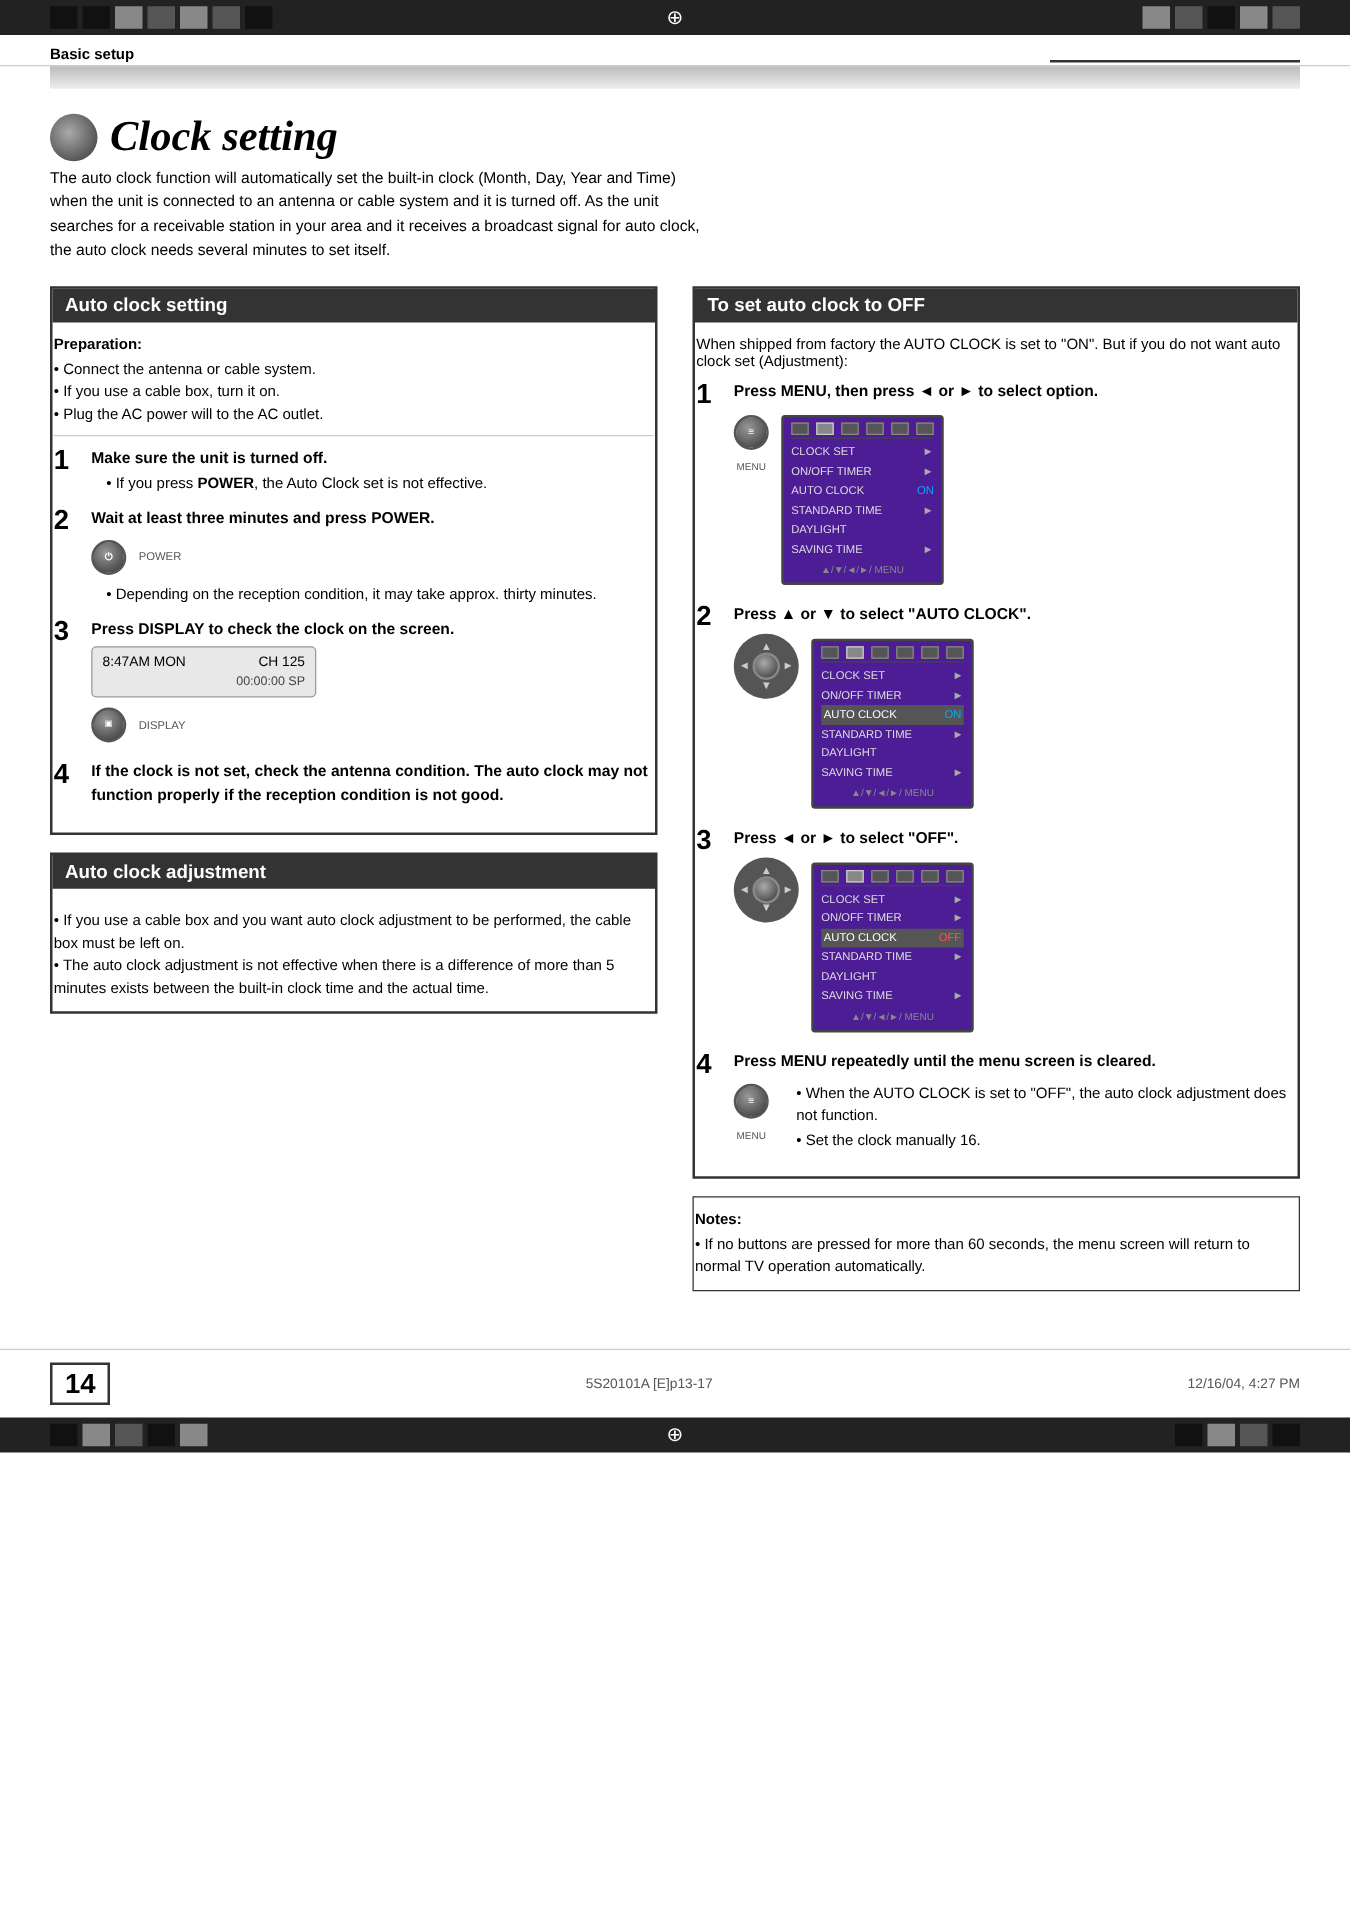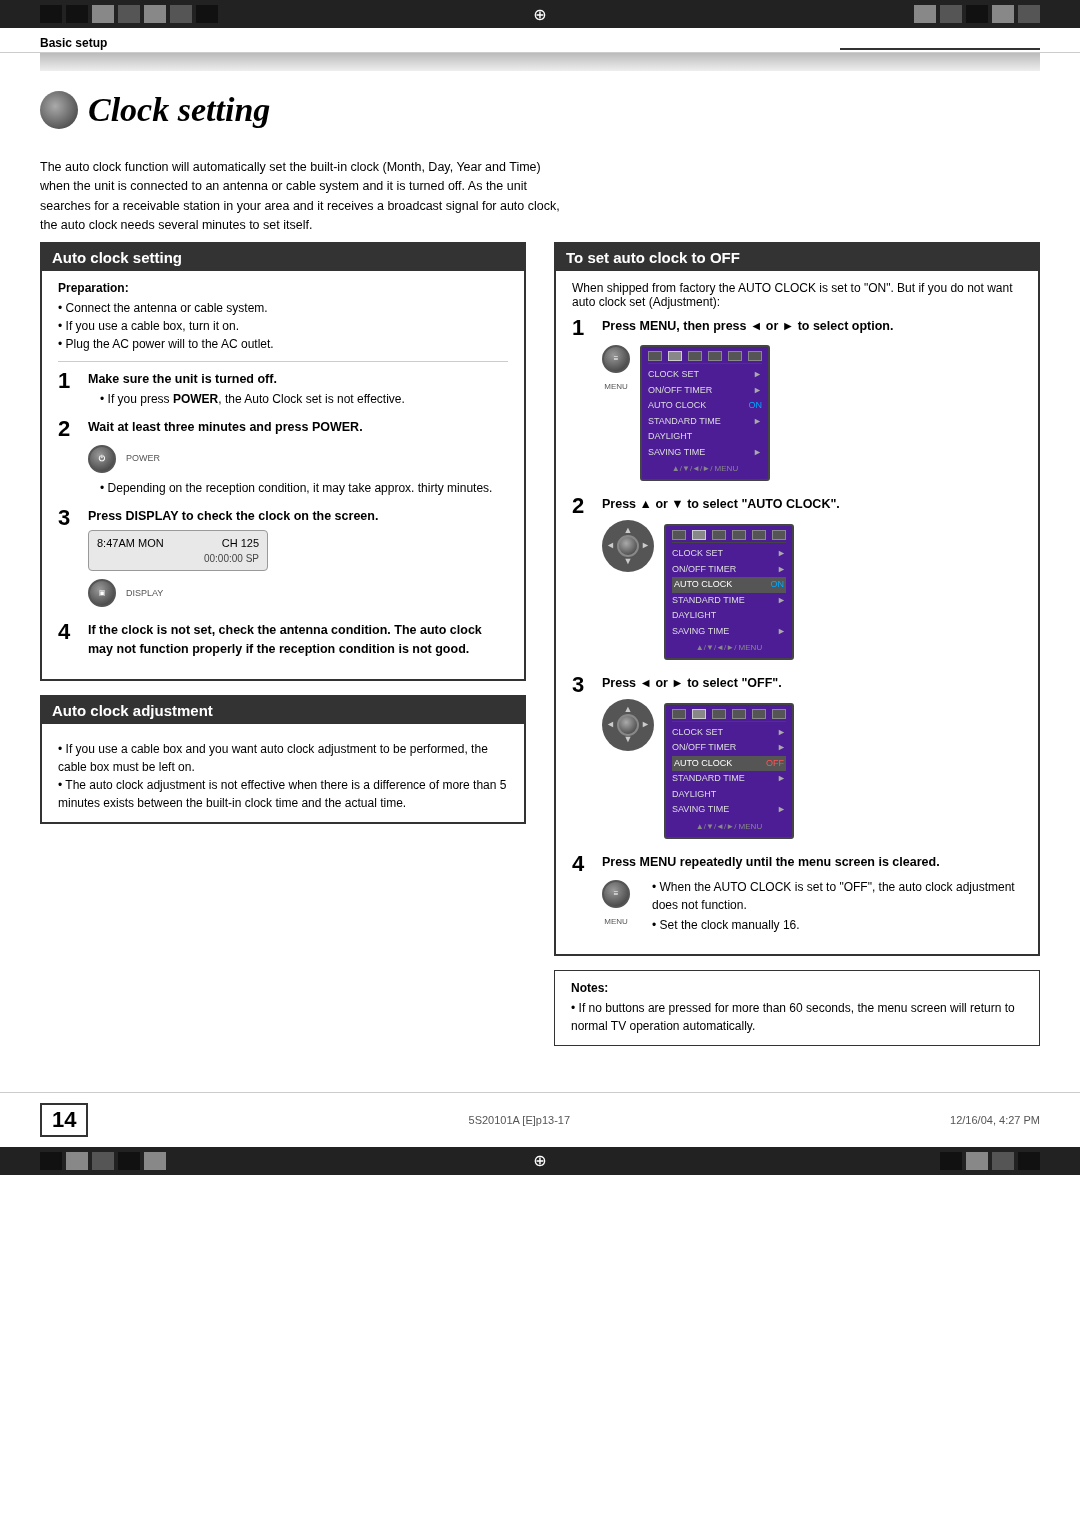--- a/index.html
+++ b/index.html
@@ -75,42 +75,42 @@
 
     
     .page-content {
       padding: 20px 40px 20px 40px;
     }
 
     
     .page-title-row {
       display: flex;
       align-items: center;
-      margin-bottom: 29px;
+      margin-bottom: 4px;
     }
     .title-circle {
       width: 38px;
       height: 38px;
       background: radial-gradient(circle at 40% 40%, #aaa, #333);
       border-radius: 50%;
       margin-right: 10px;
       flex-shrink: 0;
     }
     .page-title {
       font-size: 34px;
       font-style: italic;
       font-weight: bold;
       font-family: Georgia, serif;
     }
 
     
     .intro-text {
       font-size: 12.5px;
       line-height: 1.55;
-      margin-bottom: 6px;
+      margin-bottom: 18px;
       max-width: 520px;
     }
 
     
     .two-col {
       display: flex;
       gap: 28px;
       margin-bottom: 16px;
     }
     .col-left {
@@ -131,21 +131,21 @@
       border: 2px solid #333;
     }
     .section-box-header {
       background: #333;
       color: #fff;
       font-weight: bold;
       font-size: 15px;
       padding: 5px 10px;
     }
     .section-box-body {
-      padding: 10px 16px;
+      padding: 10px 1px;
       border-radius: 22px;
     }
 
     
     .prep-label {
       font-weight: bold;
       font-size: 12px;
       margin-bottom: 4px;
     }
     .prep-list {

